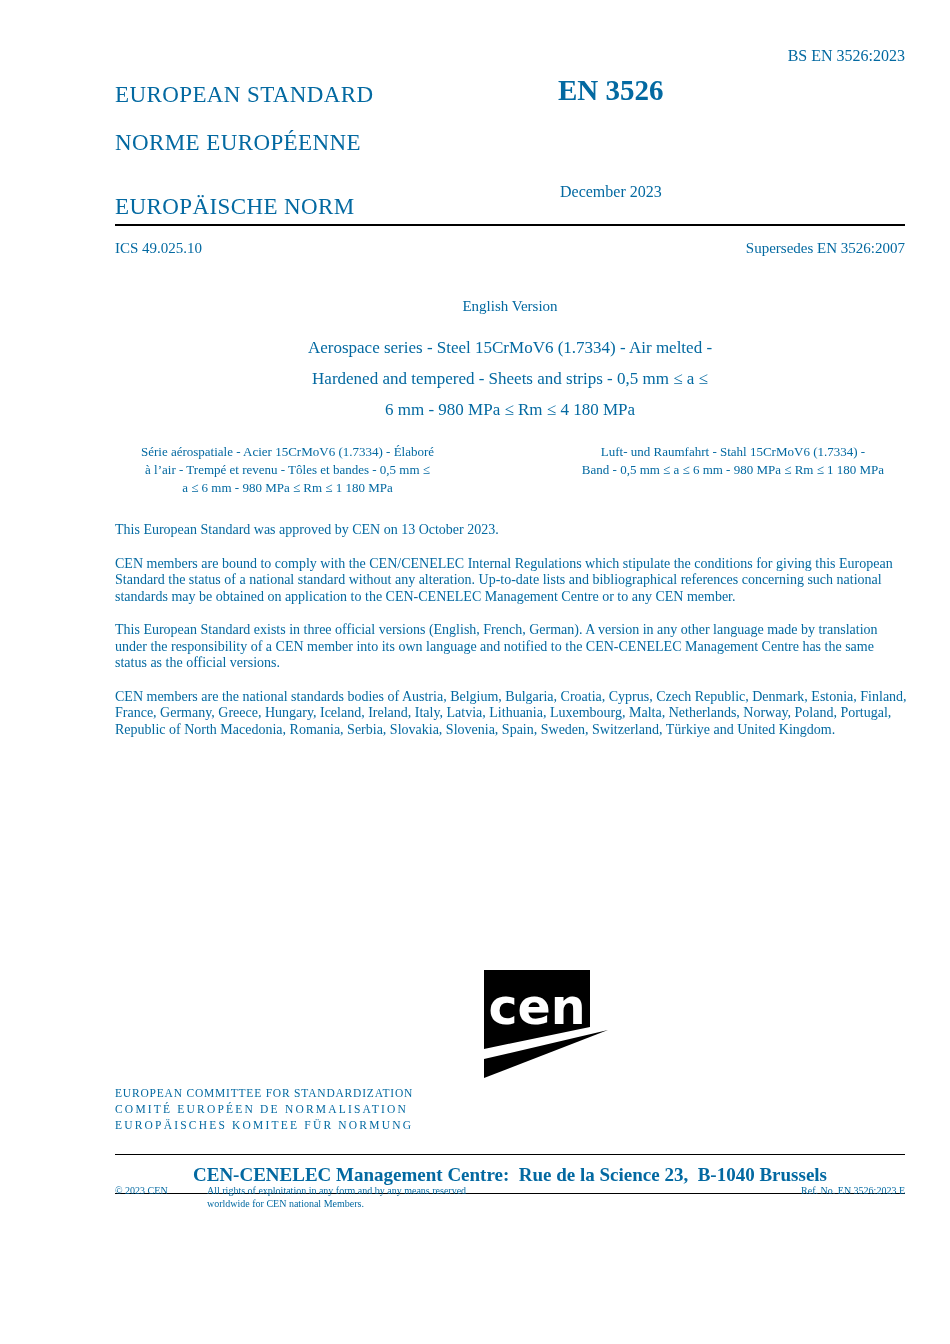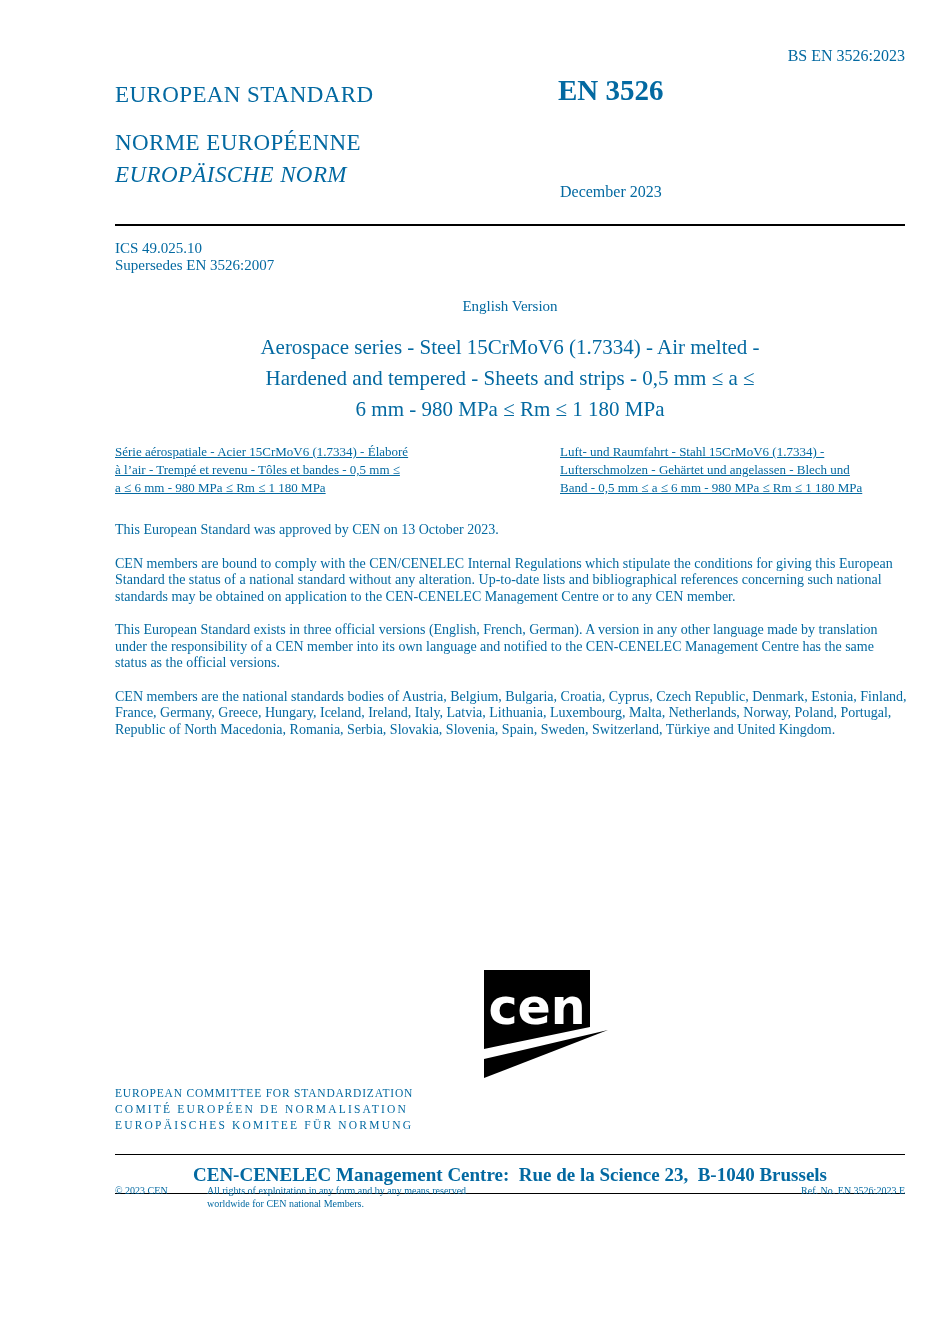--- a/index.html
+++ b/index.html
@@ -3,29 +3,29 @@
 <meta charset="utf-8">
 <style>
   html, body { margin:0; padding:0; background:#ffffff; }
   .page {
     position:relative; width:950px; height:1344px; background:#ffffff;
     color:#0369a1; font-family:"Liberation Serif","DejaVu Serif",serif;
     overflow:hidden; margin:14px auto;
   }
   .bs-ref { position:absolute; top:33px; right:45px; font-size:16px; }
   .hdr-title { position:absolute; left:115px; font-size:23px; letter-spacing:0.4px; }
-  .t1 { top:68px; } .t2 { top:116px; } .t3 { top:148px;font-style:italic; }
+  .t1 { top:68px; } .t2 { top:116px; } .t3 { top:180px; }
   .std-number { position:absolute; left:558px; top:60px; font-size:29px; font-weight:bold; }
   .std-date { position:absolute; left:560px; top:169px; font-size:16px; }
   .rule { position:absolute; left:115px; width:790px; border-top:1px solid #000; }
   .rule-header { top:210px; border-top-width:2px; }
-  .meta-row { position:absolute; top:226px; left:115px; width:790px; display:flex; justify-content:space-between; font-size:15px;flex-direction:column; }
+  .meta-row { position:absolute; top:226px; left:115px; width:790px; display:flex; justify-content:space-between; font-size:15px; }
   .version-label { position:absolute; top:284px; left:115px; width:790px; text-align:center; font-size:15px; }
-  .main-title { position:absolute; top:318px; left:115px; width:790px; text-align:center; font-size:21px; line-height:31px; }
-  .subtitle { position:absolute; top:429px; font-size:13px; line-height:18px; text-align:left;text-decoration:underline; }
+  .main-title { position:absolute; top:318px; left:115px; width:790px; text-align:center; font-size:17px; line-height:31px; }
+  .subtitle { position:absolute; top:429px; font-size:13px; line-height:18px; text-align:center; }
   .subtitle-fr { left:115px; width:345px; }
   .subtitle-de { left:560px; width:346px; }
   .body-text { position:absolute; top:508px; left:115px; width:792px; font-size:14px; line-height:1.18; }
   .body-text p { margin:0 0 17px 0; }
   .logo-wrap { position:absolute; left:484px; top:956px; width:128px; height:108px; }
   .committee { position:absolute; top:1071px; left:115px; width:790px; text-align:left; font-size:11.5px; line-height:16px; }
   .c1 { letter-spacing:0.8px; }
   .c2, .c3 { letter-spacing:2.2px; }
   .rule-mc-top { top:1140px; }
   .rule-mc-bottom { top:1179px; }
@@ -55,32 +55,31 @@
   <div class="meta-row">
     <span>ICS 49.025.10</span>
     <span>Supersedes EN 3526:2007</span>
   </div>
 
   <div class="version-label">English Version</div>
 
   <div class="main-title">
     <div>Aerospace series - Steel 15CrMoV6 (1.7334) - Air melted -</div>
     <div>Hardened and tempered - Sheets and strips - 0,5 mm ≤ a ≤</div>
-    <div>6 mm - 980 MPa ≤ Rm ≤ 1 180 MPa</div>
+    <div>6 mm - 980 MPa ≤ Rm ≤ 4 180 MPa</div>
   </div>
 
   <div class="subtitle subtitle-fr">
     <div>Série aérospatiale - Acier 15CrMoV6 (1.7334) - Élaboré</div>
     <div>à l’air - Trempé et revenu - Tôles et bandes - 0,5 mm ≤</div>
     <div>a ≤ 6 mm - 980 MPa ≤ Rm ≤ 1 180 MPa</div>
   </div>
 
   <div class="subtitle subtitle-de">
     <div>Luft- und Raumfahrt - Stahl 15CrMoV6 (1.7334) -</div>
-    <div>Lufterschmolzen - Gehärtet und angelassen - Blech und</div>
     <div>Band - 0,5 mm ≤ a ≤ 6 mm - 980 MPa ≤ Rm ≤ 1 180 MPa</div>
   </div>
 
   <div class="body-text">
     <p>This European Standard was approved by CEN on 13 October 2023.</p>
     <p>CEN members are bound to comply with the CEN/CENELEC Internal Regulations which stipulate the conditions for giving this European Standard the status of a national standard without any alteration. Up-to-date lists and bibliographical references concerning such national standards may be obtained on application to the CEN-CENELEC Management Centre or to any CEN member.</p>
     <p>This European Standard exists in three official versions (English, French, German). A version in any other language made by translation under the responsibility of a CEN member into its own language and notified to the CEN-CENELEC Management Centre has the same status as the official versions.</p>
     <p>CEN members are the national standards bodies of Austria, Belgium, Bulgaria, Croatia, Cyprus, Czech Republic, Denmark, Estonia, Finland, France, Germany, Greece, Hungary, Iceland, Ireland, Italy, Latvia, Lithuania, Luxembourg, Malta, Netherlands, Norway, Poland, Portugal, Republic of North Macedonia, Romania, Serbia, Slovakia, Slovenia, Spain, Sweden, Switzerland, Türkiye and United Kingdom.</p>
   </div>
 

